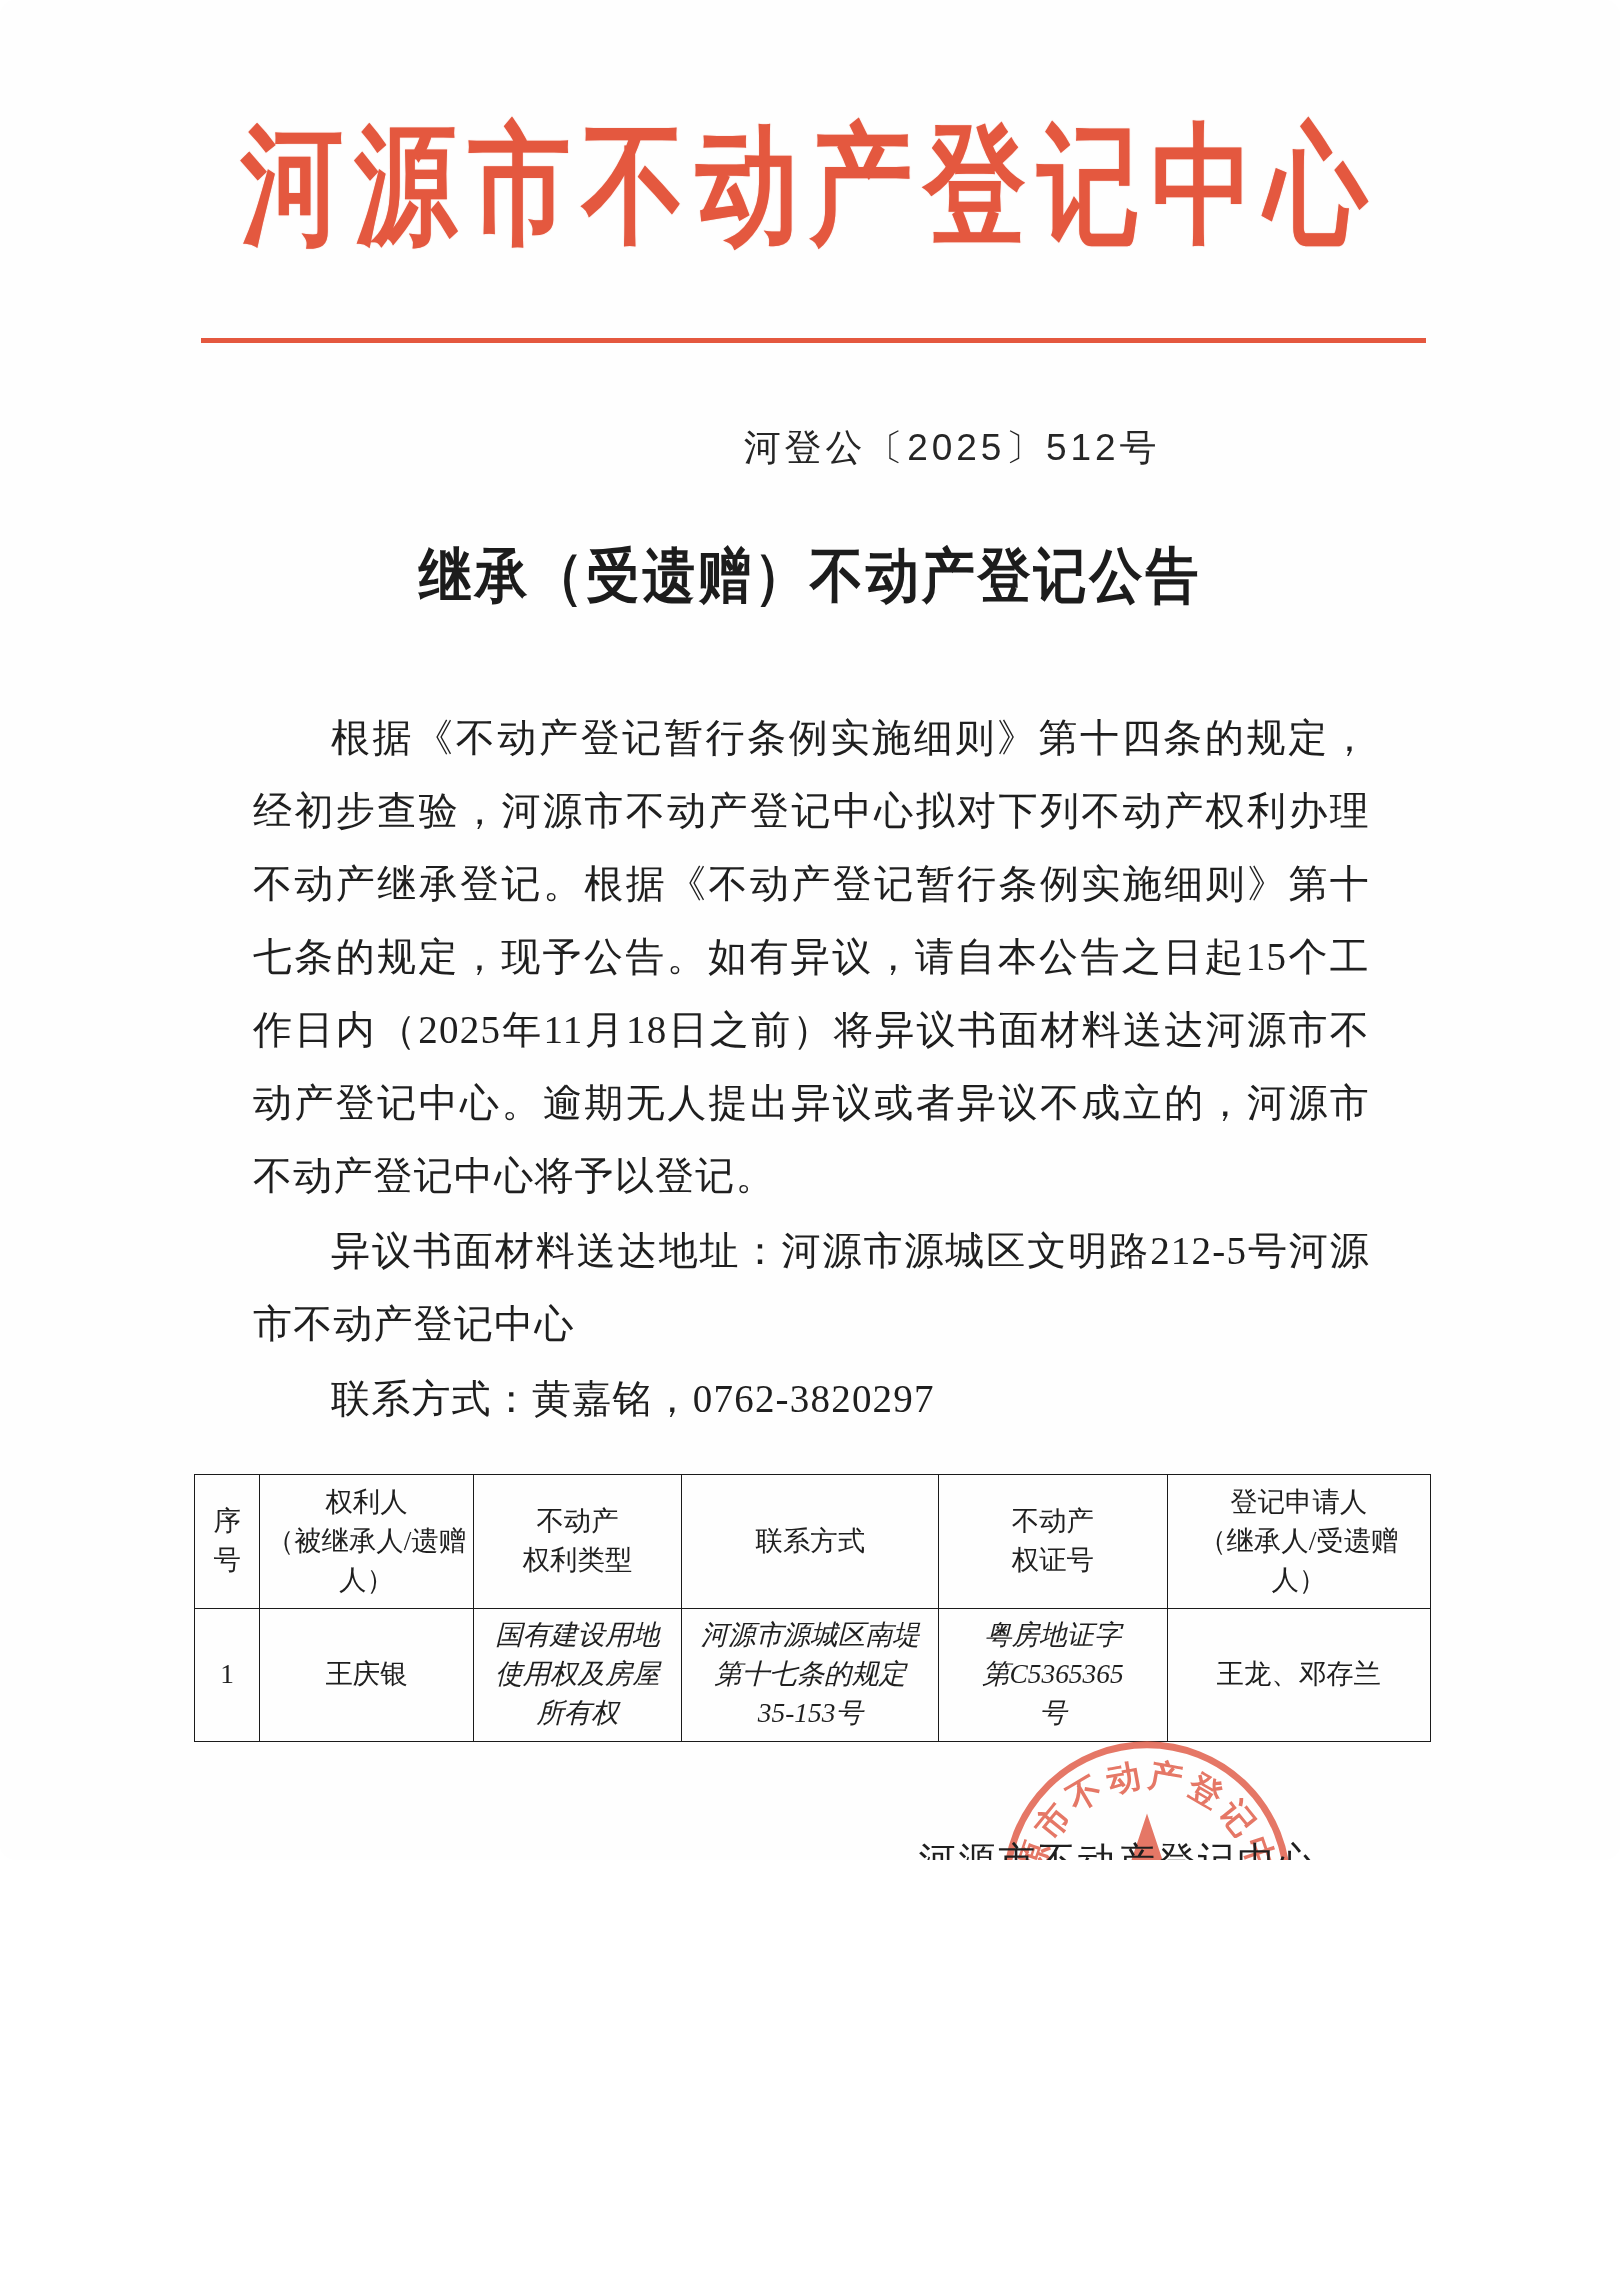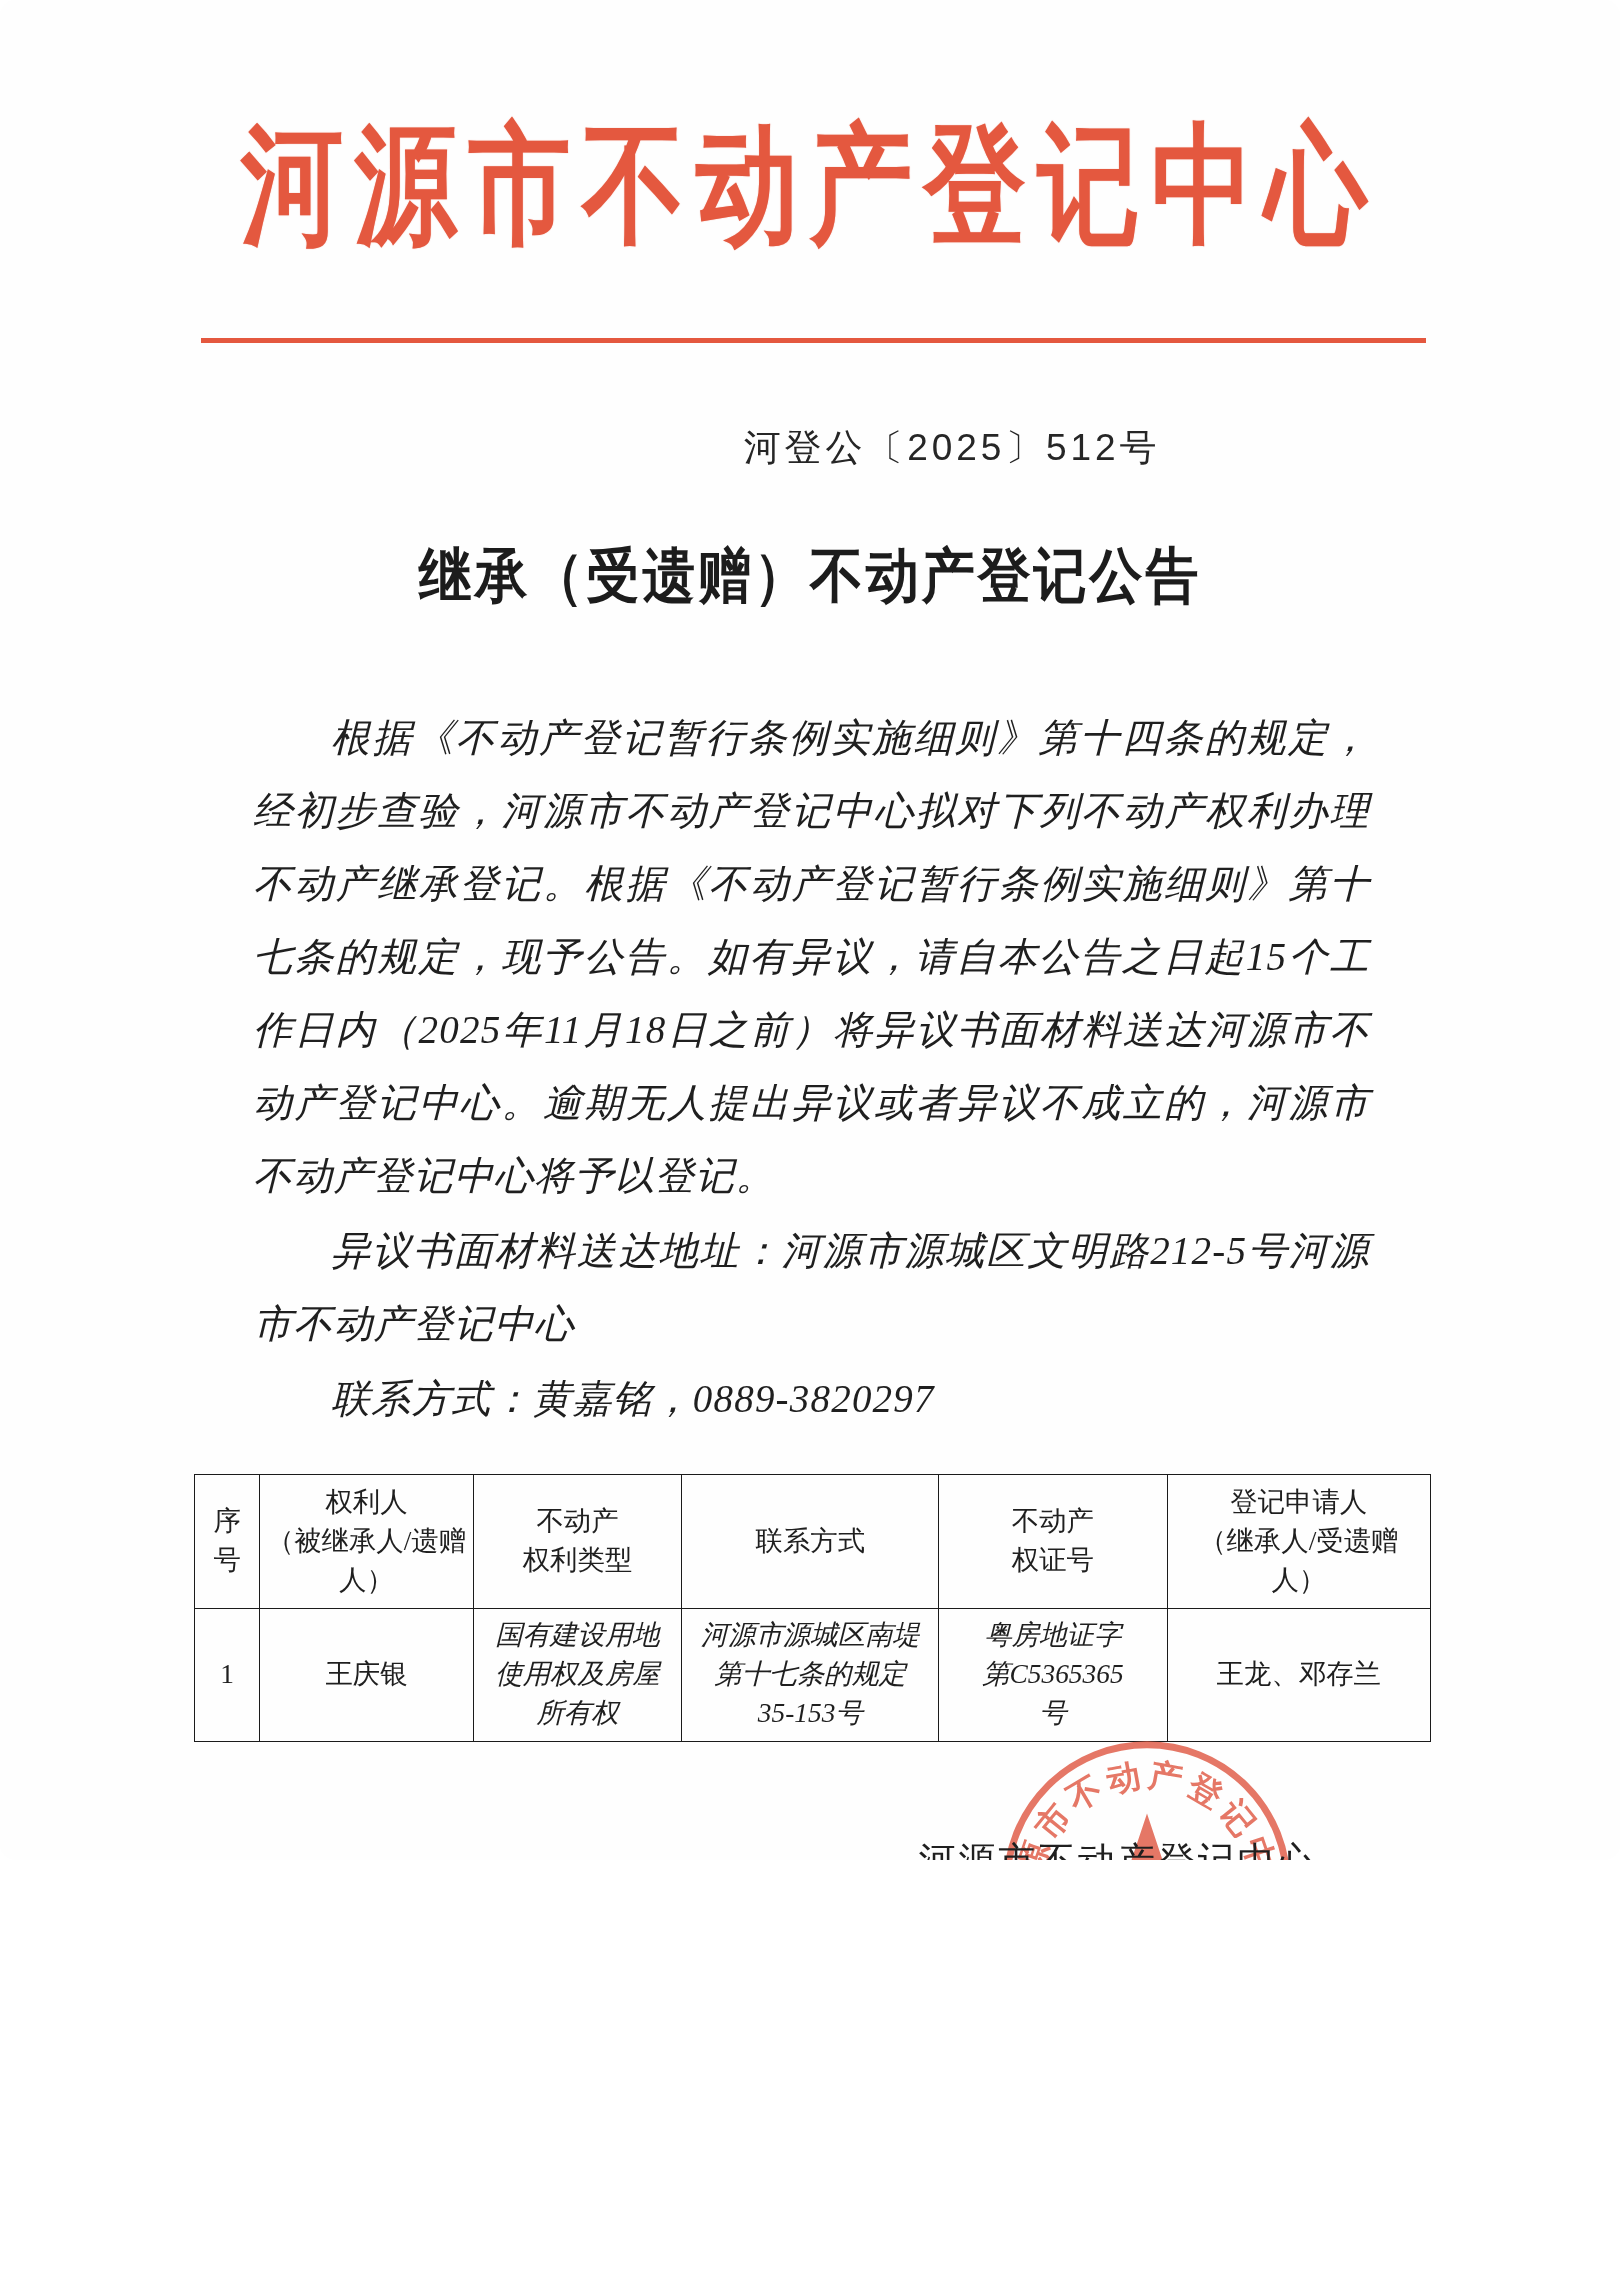--- a/index.html
+++ b/index.html
@@ -88,21 +88,20 @@
     font-family: "Liberation Serif", "DejaVu Serif", serif;
     font-size: 39px;
     line-height: 73px;
     color: #1f1f1f;
     letter-spacing: 1.2px;
     text-align: justify;
   }
   .body-text p {
     margin: 0 10px 2px 0;
     text-indent: 78px;
-    font-style: italic;
   }
   .body-text p.cont {
     text-indent: 78px;
   }
 
   
   .reg-table {
     position: absolute;
     top: 1474px;
     left: 194px;
@@ -183,21 +182,21 @@
   </div>
   <div class="letterhead-rule"></div>
 
   <div class="doc-number">河登公〔2025〕512号</div>
 
   <div class="main-title">继承（受遗赠）不动产登记公告</div>
 
   <div class="body-text">
     <p>根据《不动产登记暂行条例实施细则》第十四条的规定，经初步查验，河源市不动产登记中心拟对下列不动产权利办理不动产继承登记。根据《不动产登记暂行条例实施细则》第十七条的规定，现予公告。如有异议，请自本公告之日起15个工作日内（2025年11月18日之前）将异议书面材料送达河源市不动产登记中心。逾期无人提出异议或者异议不成立的，河源市不动产登记中心将予以登记。</p>
     <p class="cont">异议书面材料送达地址：河源市源城区文明路212-5号河源市不动产登记中心</p>
-    <p class="cont">联系方式：黄嘉铭，0889-3820297</p>
+    <p class="cont">联系方式：黄嘉铭，0762-3820297</p>
   </div>
 
   <table class="reg-table">
     <thead>
       <tr>
         <th class="col-idx">
           <div>序</div>
           <div>号</div>
         </th>
         <th class="col-owner">

